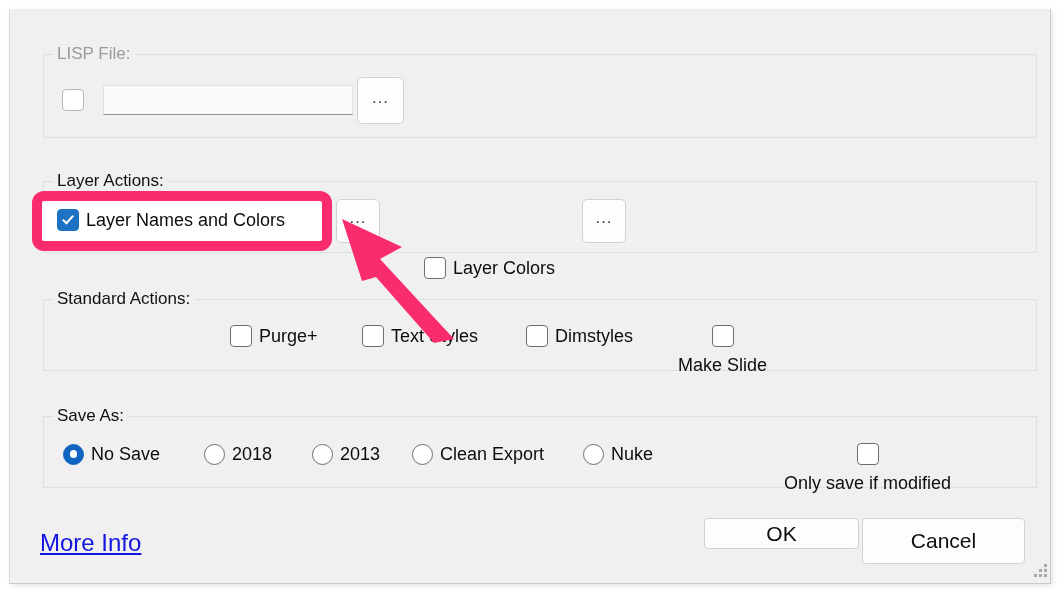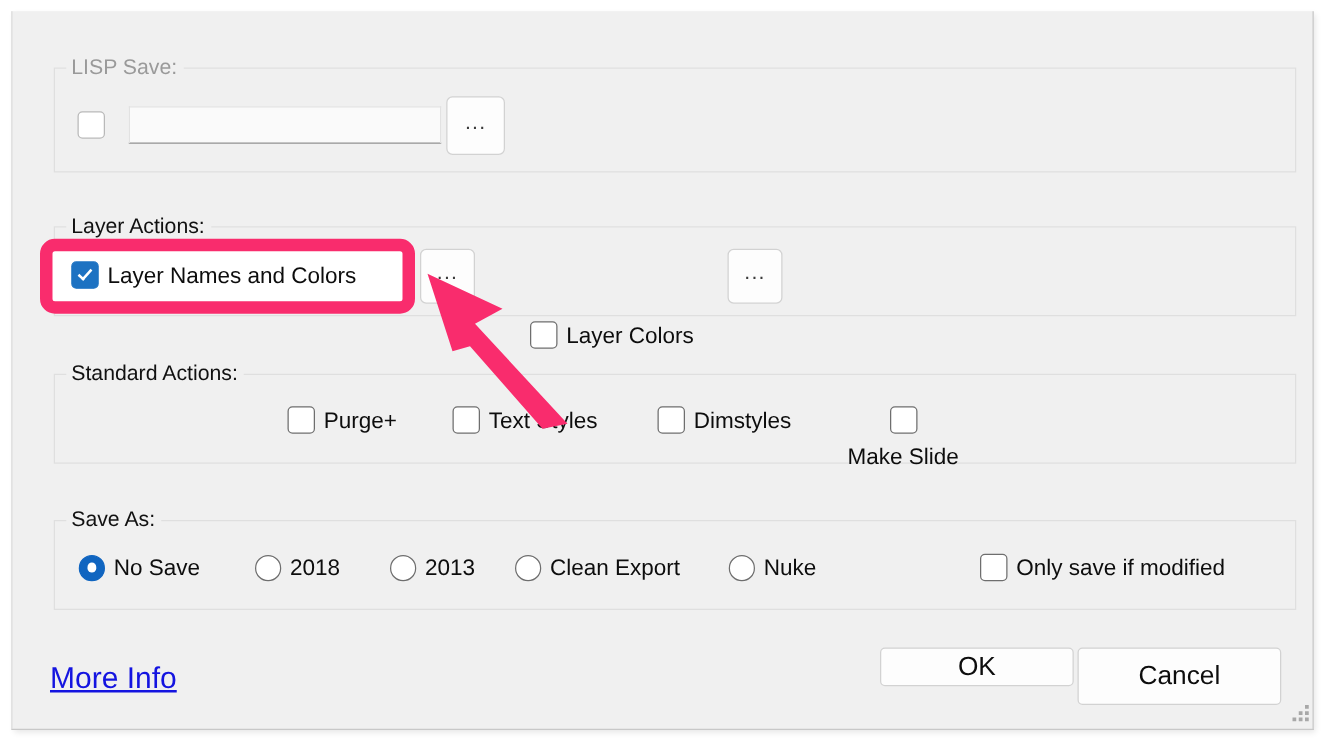--- a/index.html
+++ b/index.html
@@ -225,21 +225,21 @@
     pointer-events: none;
   }
 </style>
 </head>
 <body>
 
 <div id="window">
   <div id="client">
 
     <div class="group" style="left:33px; top:45px; width:994px; height:84px;">
-      <span class="group-label dim">LISP Save:</span>
+      <span class="group-label dim">LISP File:</span>
     </div>
 
     <div class="opt dim" style="left:52px; top:80px;">
       <span class="cb dim"></span>
     </div>
 
     <div class="textfield" style="left:93px; top:76px; width:250px; height:30px;" placeholder=""></div>
 
     <div class="dots-btn" style="left:347px; top:68px; width:47px; height:47px;">...</div>
 
@@ -310,21 +310,21 @@
     <div class="opt" style="left:402px; top:434px;justify-content:flex-end;">
       <span class="rb"></span>
       <span class="lbl">Clean Export</span>
     </div>
 
     <div class="opt" style="left:573px; top:434px;">
       <span class="rb"></span>
       <span class="lbl">Nuke</span>
     </div>
 
-    <div class="opt" style="left:774px; top:434px;">
+    <div class="opt" style="left:774px; top:434px;flex-direction:column;">
       <span class="cb"></span>
       <span class="lbl">Only save if modified</span>
     </div>
 
     <a class="link" href="#" style="left:30px; top:520px;">More Info</a>
 
     <div class="pbtn" style="left:694px; top:509px; width:155px; height:31px;">OK</div>
 
     <div class="pbtn" style="left:852px; top:509px; width:163px; height:46px;">Cancel</div>
 

